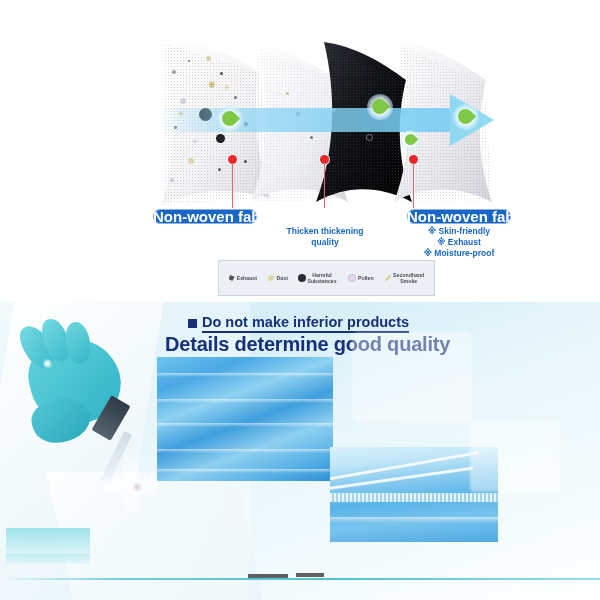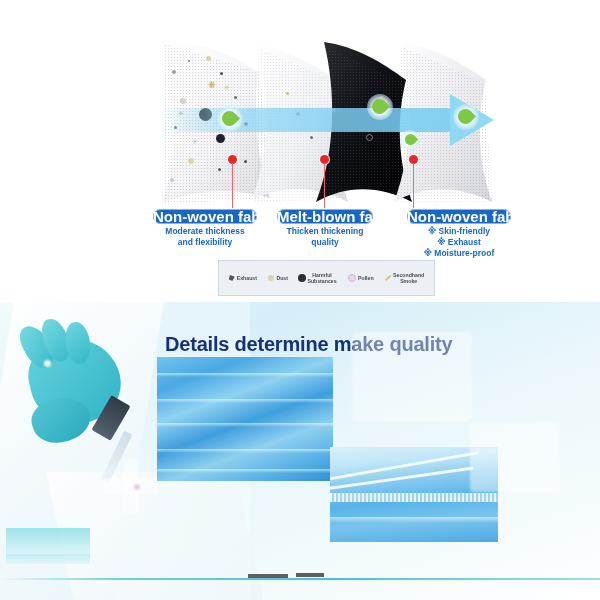--- a/index.html
+++ b/index.html
@@ -219,28 +219,21 @@
 
     <div class="marker" style="left:320px;top:155px;"></div>
     <div class="leader" style="left:324px;top:163px;height:45px;"></div>
 
     <div class="marker" style="left:409px;top:155px;"></div>
     <div class="leader" style="left:413px;top:163px;height:45px;"></div>
 
     <div class="pill" style="left:153px;top:209px;width:104px;">
       <span>Non-woven fabric</span>
     </div>
-    <div class="subtext" style="left:153px;top:226px;width:104px;">
-      <div>Moderate thickness</div>
-      <div>and flexibility</div>
-    </div>
-
-    <div class="pill" style="left:277px;top:209px;width:96px;">
-      <span>Melt-blown fabric</span>
-    </div>
+
     <div class="subtext" style="left:275px;top:226px;width:100px;">
       <div>Thicken thickening</div>
       <div>quality</div>
     </div>
 
     <div class="pill" style="left:407px;top:209px;width:104px;">
       <span>Non-woven fabric</span>
     </div>
     <div class="subtext" style="left:400px;top:226px;width:118px;">
       <div>※ Skin-friendly</div>
@@ -295,21 +288,25 @@
       <div class="pipette" style="left:112px;top:128px;width:9px;height:54px;transform:rotate(26deg);
         background:linear-gradient(180deg,#cfdde6,#eef5f9);"></div>
       <div class="tray" style="left:6px;top:226px;width:84px;height:26px;opacity:.85;"></div>
       <div class="tray" style="left:6px;top:252px;width:84px;height:10px;opacity:.5;"></div>
       <div class="cross" style="left:104px;top:176px;width:54px;height:16px;"></div>
       <div class="cross" style="left:123px;top:157px;width:16px;height:54px;"></div>
       <div class="bg-soft" style="left:44px;top:58px;width:7px;height:7px;background:rgba(255,255,255,.9);"></div>
       <div class="bg-soft" style="left:134px;top:182px;width:6px;height:6px;background:rgba(190,150,200,.45);"></div>
     </div>
 
-    <div class="headline" style="top:30px;">Details determine make quality</div>
+    <div class="kicker" style="top:12px;">
+      <div class="sq"></div>
+      <div class="txt">Do not make inferior products</div>
+    </div>
+    <div class="headline" style="top:30px;">Details determine good quality</div>
 
     <div class="photo mask-a" style="left:157px;top:55px;">
       <div class="pleat" style="top:16px;"></div>
       <div class="pleat" style="top:42px;"></div>
       <div class="pleat" style="top:66px;"></div>
       <div class="pleat" style="top:92px;"></div>
       <div class="pleat" style="top:112px;"></div>
     </div>
 
     <div class="photo mask-b" style="left:330px;top:145px;">

